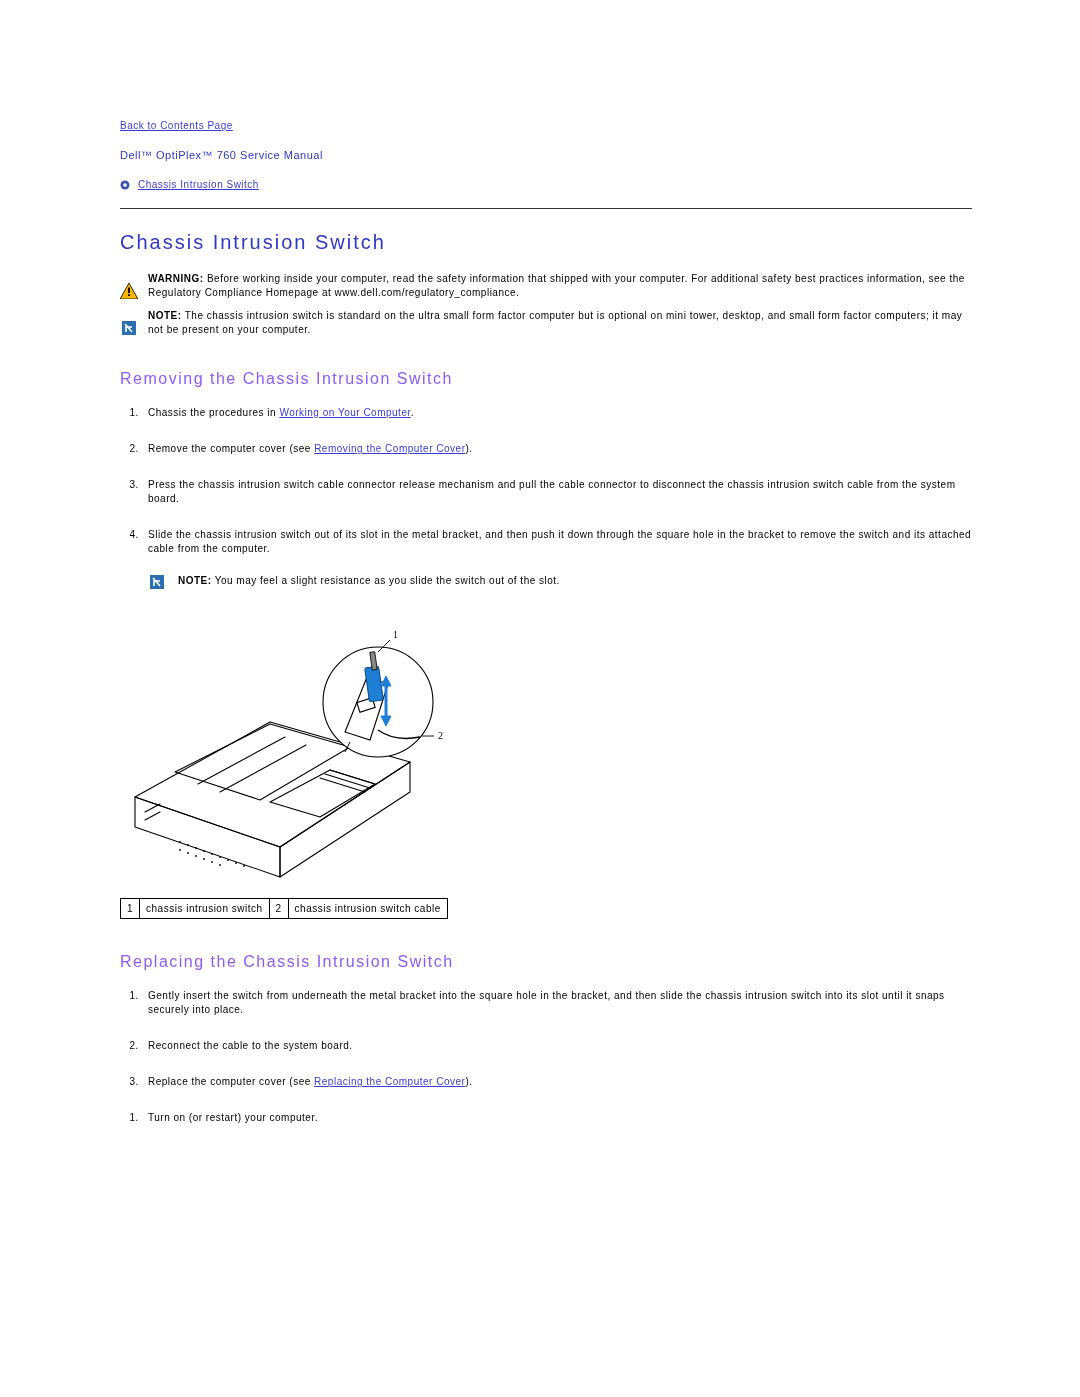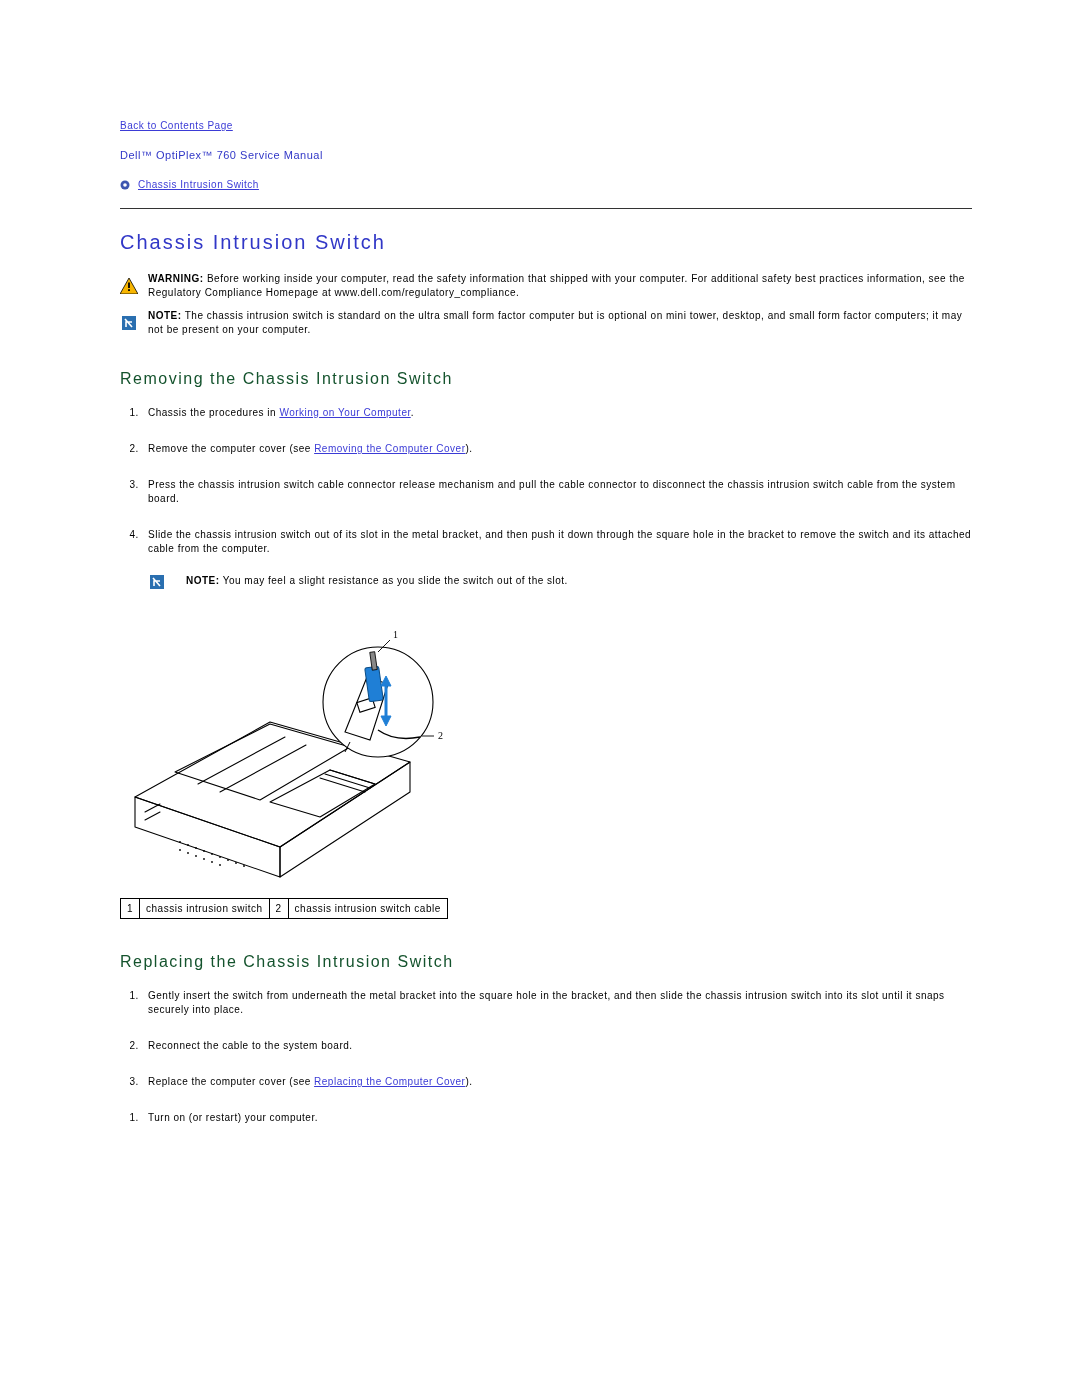--- a/index.html
+++ b/index.html
@@ -46,50 +46,50 @@
   h1.section-title {
     font-family: Verdana, Arial, sans-serif;
     color: #3137c7;
     font-weight: normal;
     font-size: 20px;
     letter-spacing: 2px;
     margin: 22px 0 18px 0;
   }
   .alert {
     display: flex;
-    align-items: center;
+    align-items: flex-end;
     gap: 10px;
     margin: 6px 0 10px 0;
     line-height: 1.35;
   }
   .alert-icon {
     flex: 0 0 18px;
     height: 16px;
   }
   .alert-text b { font-weight: bold; }
   h2.sub-title {
-    color: #14532d;
+    color: #8b5cf6;
     font-weight: normal;
     font-size: 16px;
     letter-spacing: 1.5px;
     margin: 34px 0 18px 0;
   }
   ol.proc {
     padding-left: 22px;
     margin: 0;
   }
   ol.proc > li {
     padding-left: 6px;
     margin: 0 0 22px 0;
     line-height: 1.4;
   }
   .inline-note {
     display: flex;
     align-items: flex-start;
-    gap: 20px;
+    gap: 12px;
     margin-top: 18px;
   }
   .diagram {
     margin: 10px 0 0 0;
   }
   .legend {
     border-collapse: collapse;
     margin-top: 14px;
   }
   .legend td {

